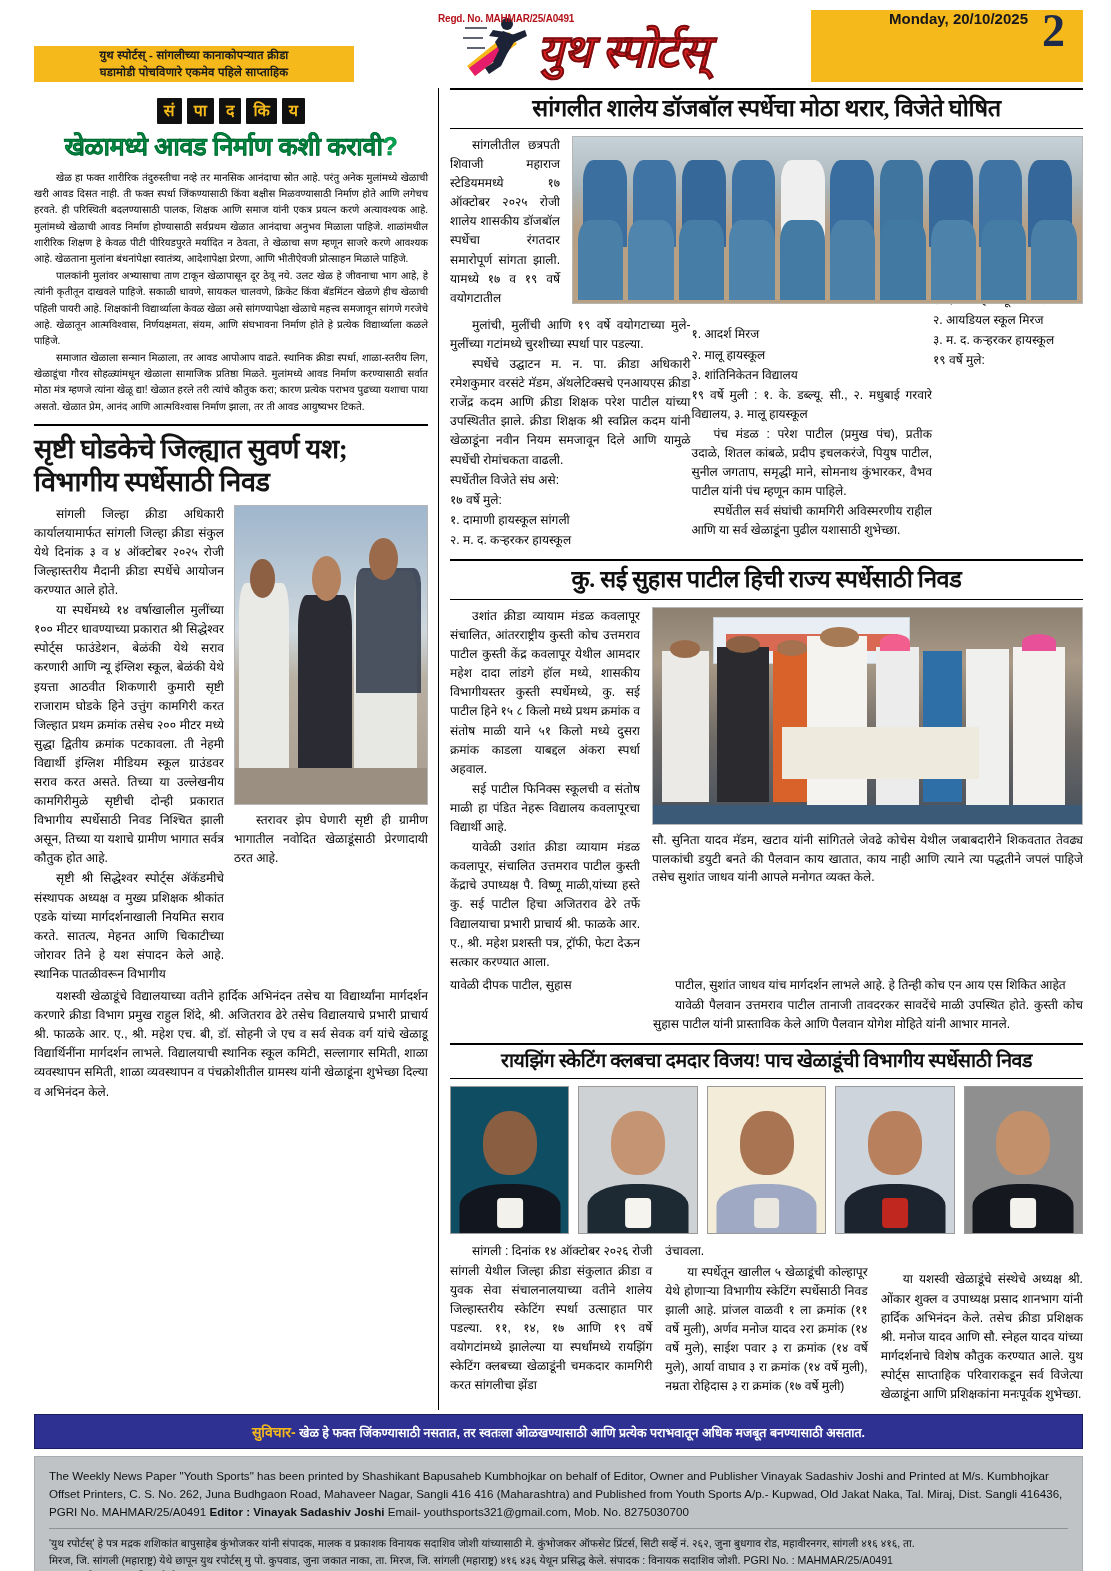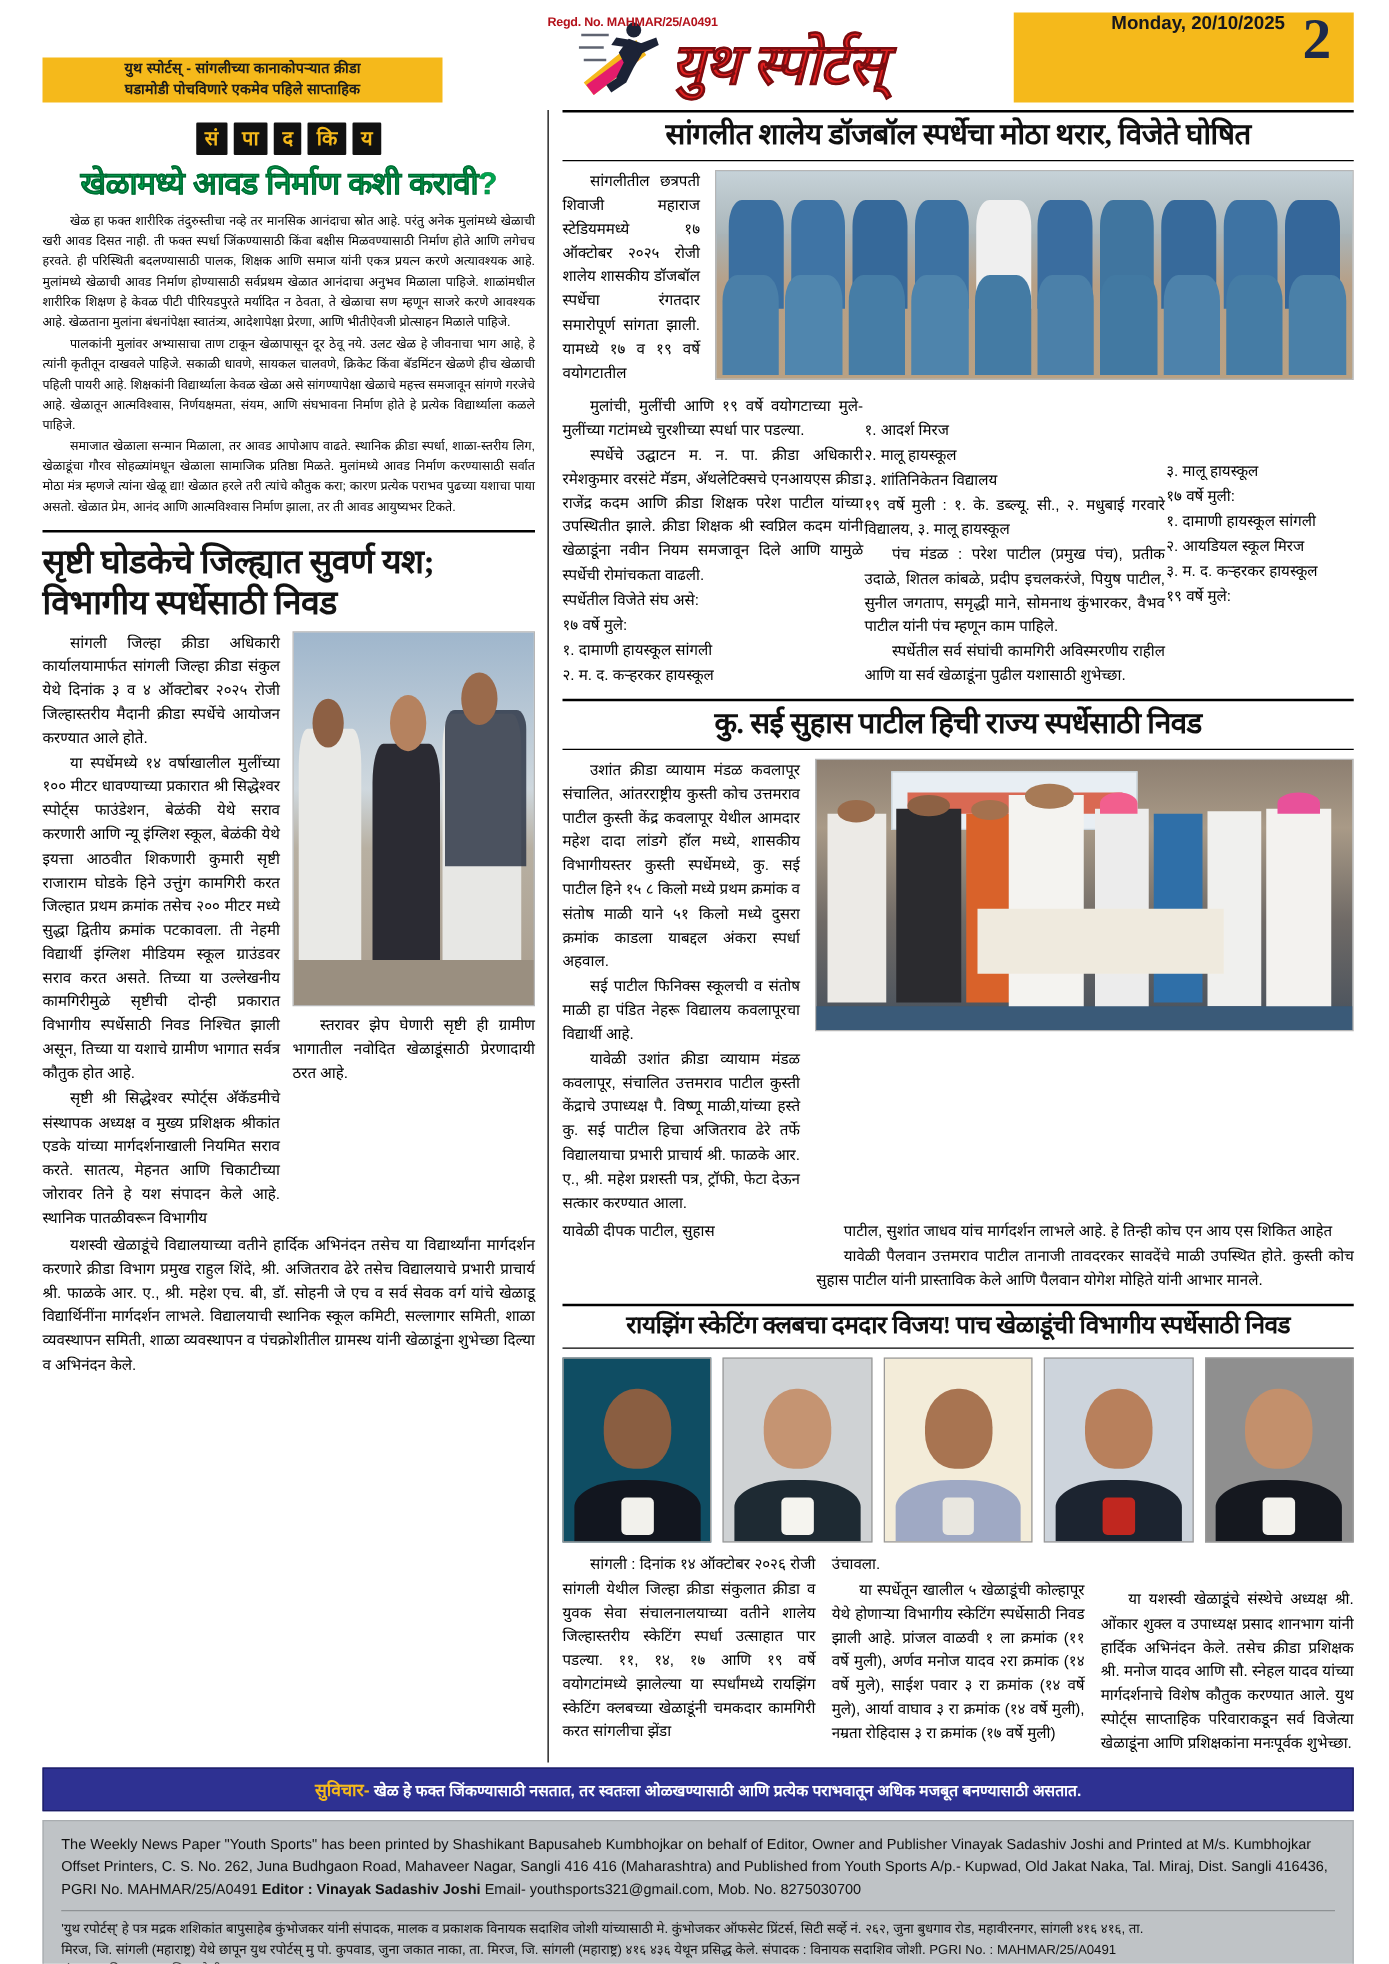--- a/index.html
+++ b/index.html
@@ -321,21 +321,21 @@
               <div style="flex:1;background:#4b80a9;border-radius:26% 26% 0 0;"></div>
               <div style="flex:1;background:#4279a2;border-radius:26% 26% 0 0;"></div>
               <div style="flex:1;background:#4d82ab;border-radius:26% 26% 0 0;"></div>
               <div style="flex:1;background:#457ca5;border-radius:26% 26% 0 0;"></div>
               <div style="flex:1;background:#4a80a8;border-radius:26% 26% 0 0;"></div>
             </div>
           </div>
         </div>
       </div>
 
-      <div style="display:flex; gap:1px; margin-top:7px; align-items:flex-end;">
+      <div style="display:flex; gap:1px; margin-top:7px; align-items:center;">
         <div style="flex:1;">
           <div class="mar mar-sm">
             <p>मुलांची, मुलींची आणि १९ वर्षे वयोगटाच्या मुले-मुलींच्या गटांमध्ये चुरशीच्या स्पर्धा पार पडल्या.</p>
             <p>स्पर्धेचे उद्घाटन म. न. पा. क्रीडा अधिकारी रमेशकुमार वरसंटे मॅडम, अ‍ॅथलेटिक्सचे एनआयएस क्रीडा राजेंद्र कदम आणि क्रीडा शिक्षक परेश पाटील यांच्या उपस्थितीत झाले. क्रीडा शिक्षक श्री स्वप्निल कदम यांनी खेळाडूंना नवीन नियम समजावून दिले आणि यामुळे स्पर्धेची रोमांचकता वाढली.</p>
             <p class="noind">स्पर्धेतील विजेते संघ असे:</p>
             <p class="noind">१७ वर्षे मुले:</p>
             <p class="noind">१. दामाणी हायस्कूल सांगली</p>
             <p class="noind">२. म. द. कऱ्हरकर हायस्कूल</p>
           </div>
         </div>
@@ -388,20 +388,23 @@
             <div style="position:absolute;left:39%;top:9%;width:9%;height:9%;background:#a77a56;border-radius:50%;"></div>
             <div style="position:absolute;left:52%;top:18%;width:10%;height:74%;background:#ececec;"></div>
             <div style="position:absolute;left:53%;top:12%;width:7%;height:8%;background:#f25f8e;border-radius:50% 50% 0 0;"></div>
             <div style="position:absolute;left:63%;top:20%;width:9%;height:70%;background:#2f6fa8;"></div>
             <div style="position:absolute;left:73%;top:19%;width:10%;height:72%;background:#f0f0ee;"></div>
             <div style="position:absolute;left:84%;top:18%;width:12%;height:74%;background:#f3f2ef;"></div>
             <div style="position:absolute;left:86%;top:12%;width:8%;height:8%;background:#e8519a;border-radius:50% 50% 0 0;"></div>
             <div style="position:absolute;left:30%;top:55%;width:46%;height:24%;background:#efeade;"></div>
             <div style="position:absolute;left:0;bottom:0;width:100%;height:9%;background:#3a5a78;"></div>
           </div>
+          <div class="mar cap" style="margin-top:6px;">
+            <span>सौ. सुनिता यादव मॅडम, खटाव यांनी सांगितले जेवढे कोचेस येथील जबाबदारीने शिकवतात तेवढ्य पालकांची डयुटी बनते की पैलवान काय खातात, काय नाही आणि त्याने त्या पद्धतीने जपलं पाहिजे तसेच सुशांत जाधव यांनी आपले मनोगत व्यक्त केले.</span>
+          </div>
         </div>
       </div>
 
       <div style="display:flex; gap:13px; margin-top:3px; align-items:flex-start;">
         <div style="width:190px;flex:none;">
           <div class="mar mar-sm">
             <p class="noind">यावेळी दीपक पाटील, सुहास</p>
           </div>
         </div>
         <div style="flex:1;">

